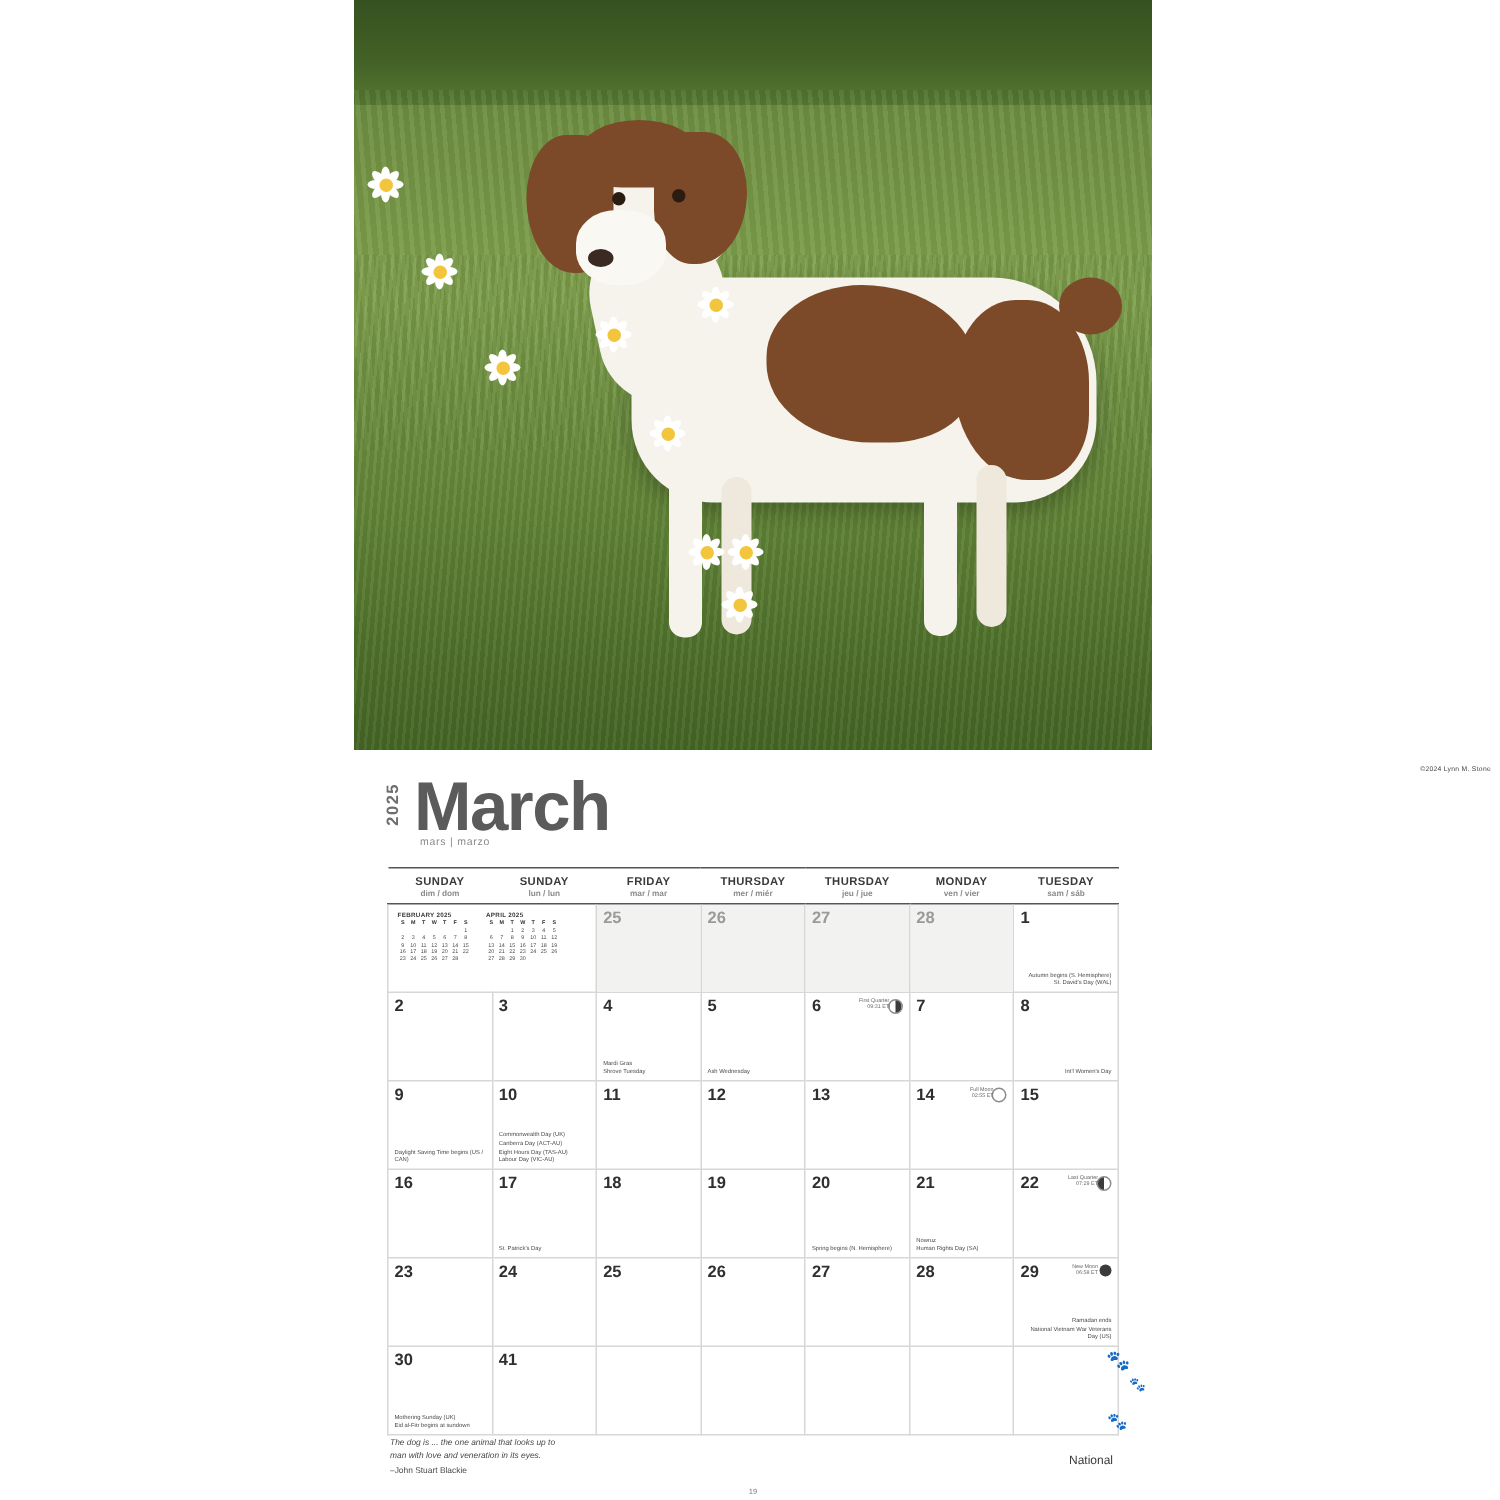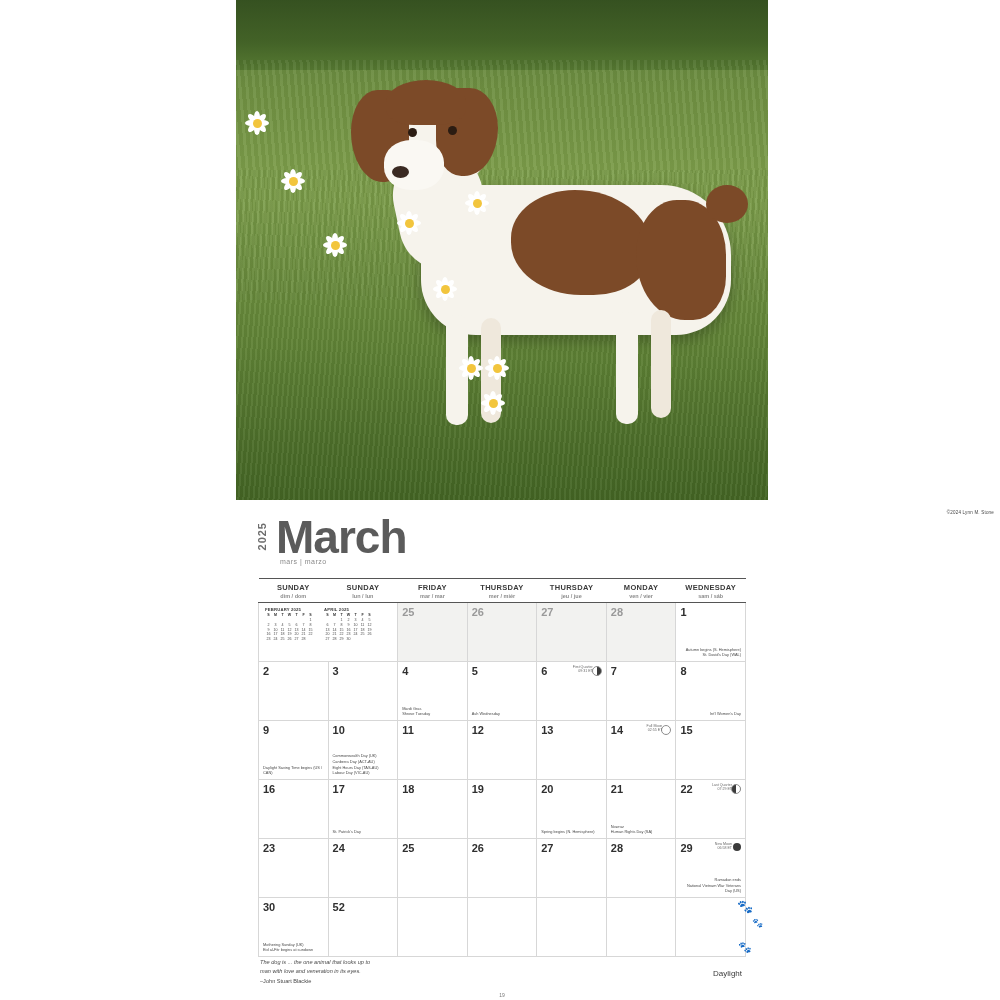--- a/index.html
+++ b/index.html
@@ -239,21 +239,21 @@
               </th>
               <th>
                 <div class="dw">THURSDAY</div>
                 <div class="dw2">jeu / jue</div>
               </th>
               <th>
                 <div class="dw">MONDAY</div>
                 <div class="dw2">ven / vier</div>
               </th>
               <th>
-                <div class="dw">WEDNESDAY</div>
+                <div class="dw">TUESDAY</div>
                 <div class="dw2">sam / sáb</div>
               </th>
             </tr>
           </thead>
         <tbody id="body">
             <tr>
               <td colspan="2">
                 <div class="minis">
                   <div class="mini">
                     <div class="mt">FEBRUARY 2025</div>
@@ -516,36 +516,36 @@
 National Vietnam War Veterans Day (US)</div>
               </td>
             </tr>
             <tr>
               <td>
                 <div class="dn">30</div>
                 <div class="ev" style="white-space: pre-line;">Mothering Sunday (UK)
 Eid al-Fitr begins at sundown</div>
               </td>
               <td>
-                <div class="dn">52</div>
+                <div class="dn">41</div>
               </td>
               <td></td>
               <td></td>
               <td></td>
               <td></td>
               <td></td>
             </tr>
           </tbody>
       </table>
     </div>
 
     <div class="footnote">
       <div style="white-space:pre-line">The dog is ... the one animal that looks up to
 man with love and veneration in its eyes.</div>
       <div class="src">–John Stuart Blackie</div>
     </div>
-    <div class="breed">Daylight</div>
+    <div class="breed">National</div>
     <div class="paw" style="right:14px;bottom:86px;font-size:13px;">🐾</div>
     <div class="paw" style="right:4px;bottom:72px;font-size:9px;">🐾</div>
     <div class="paw" style="right:16px;bottom:46px;font-size:11px;">🐾</div>
     <div class="barcode">19</div>
   </div>
 </div>
 
 </body></html>

